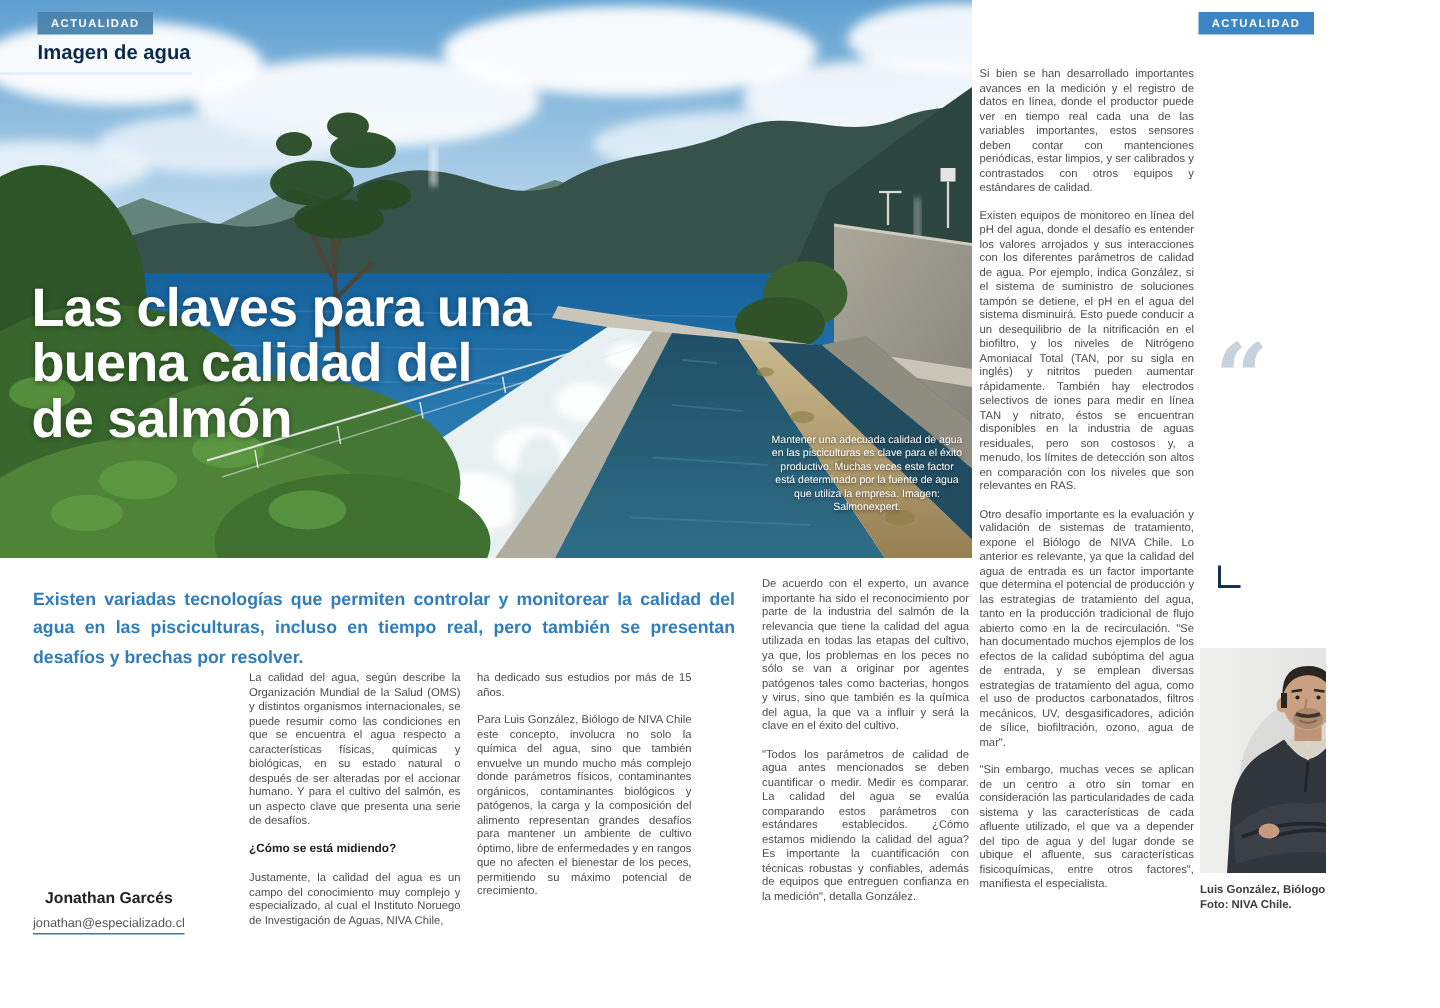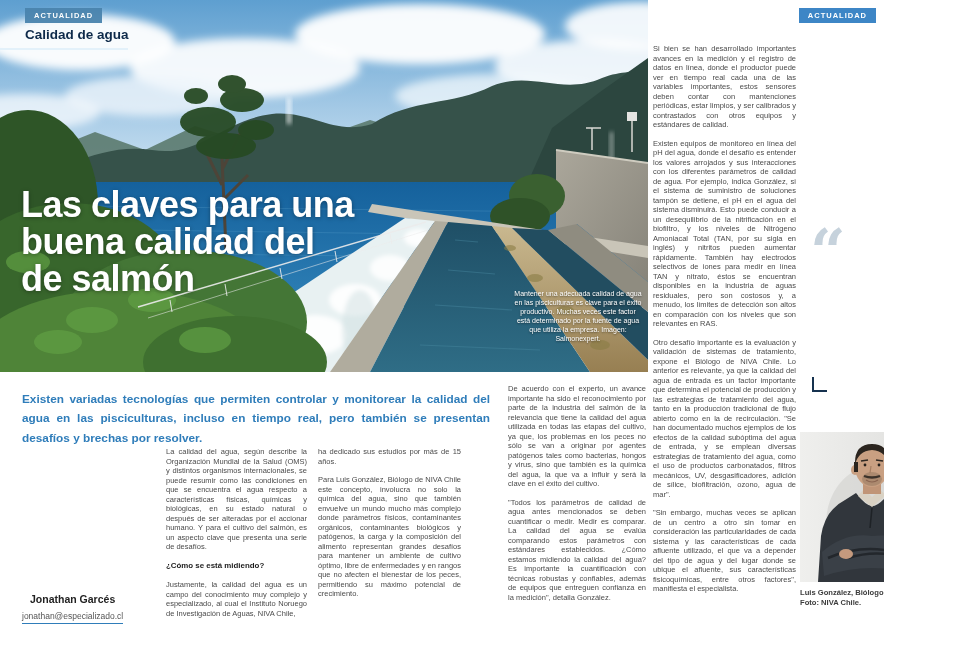--- a/index.html
+++ b/index.html
@@ -204,21 +204,21 @@
         <line x1="148" y1="318" x2="428" y2="230" stroke-width="1" opacity=".6"></line>
         <line x1="170" y1="300" x2="172" y2="312" stroke-width="1"></line>
         <line x1="225" y1="284" x2="227" y2="296" stroke-width="1"></line>
         <line x1="280" y1="268" x2="282" y2="279" stroke-width="1"></line>
         <line x1="335" y1="251" x2="337" y2="262" stroke-width="1"></line>
         <line x1="390" y1="234" x2="392" y2="244" stroke-width="1"></line>
       </g>
     </svg>
 
     <div class="badge badge-left">ACTUALIDAD</div>
-    <div class="topic">Calidad de agua</div>
+    <div class="topic">Imagen de agua</div>
     <div class="topic-rule"></div>
 
     <h1 class="headline">
         <span style="display:block">Las claves para una</span>
         <span style="display:block">buena calidad del</span>
         <span style="display:block">de salmón</span>
       </h1>
 
     <div class="photo-caption">Mantener una adecuada calidad de agua en las pisciculturas es clave para el éxito productivo. Muchas veces este factor está determinado por la fuente de agua que utiliza la empresa. Imagen: Salmonexpert.</div>
   </div>

